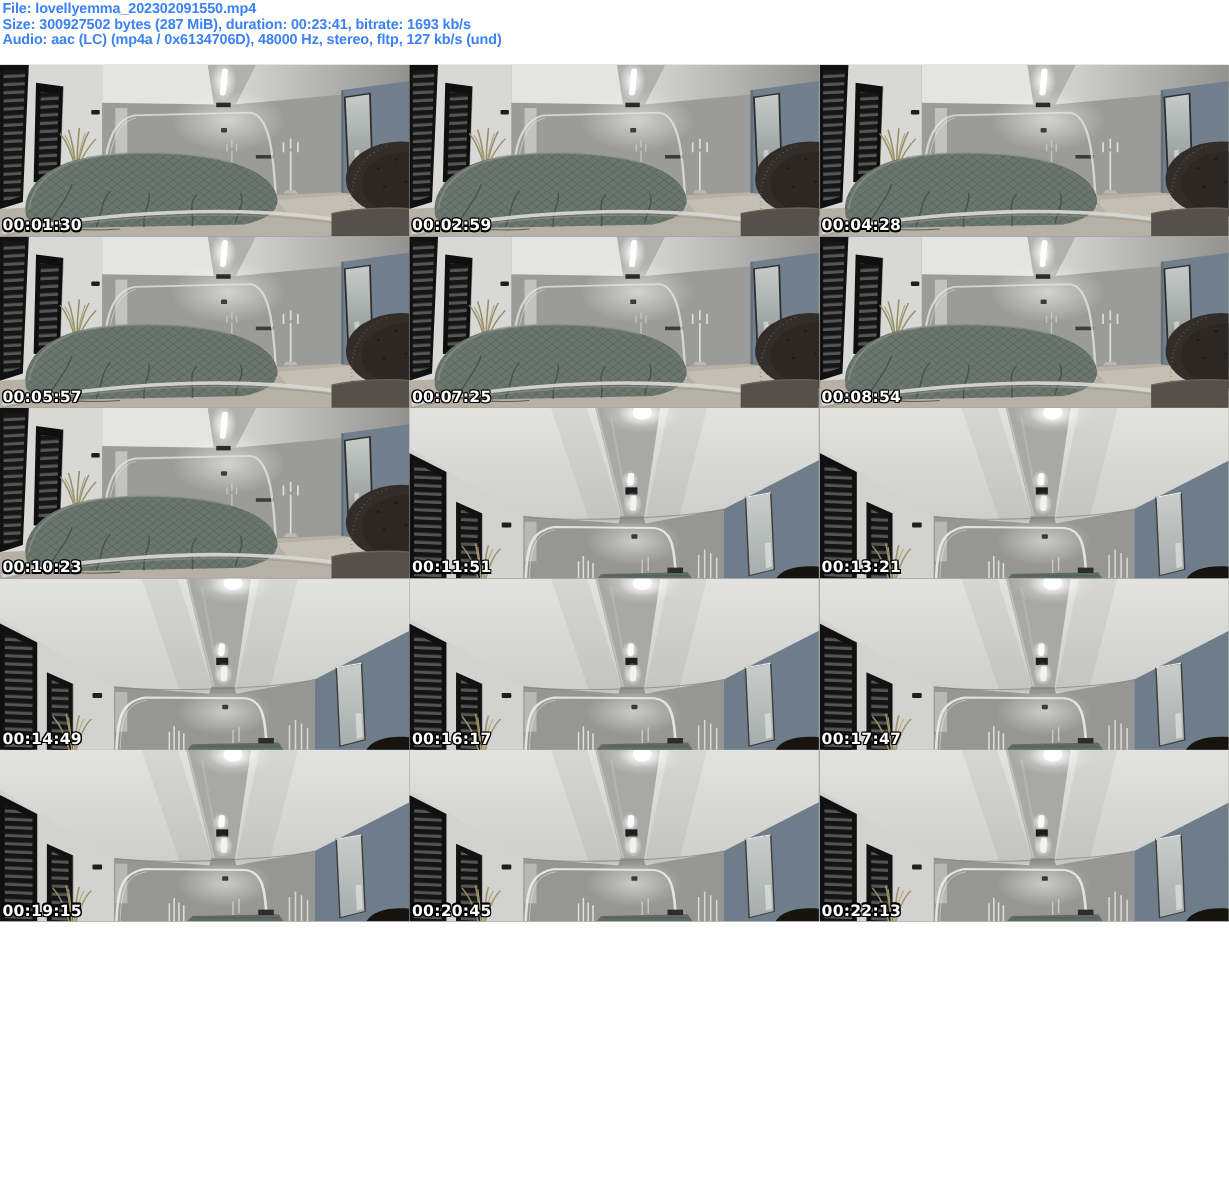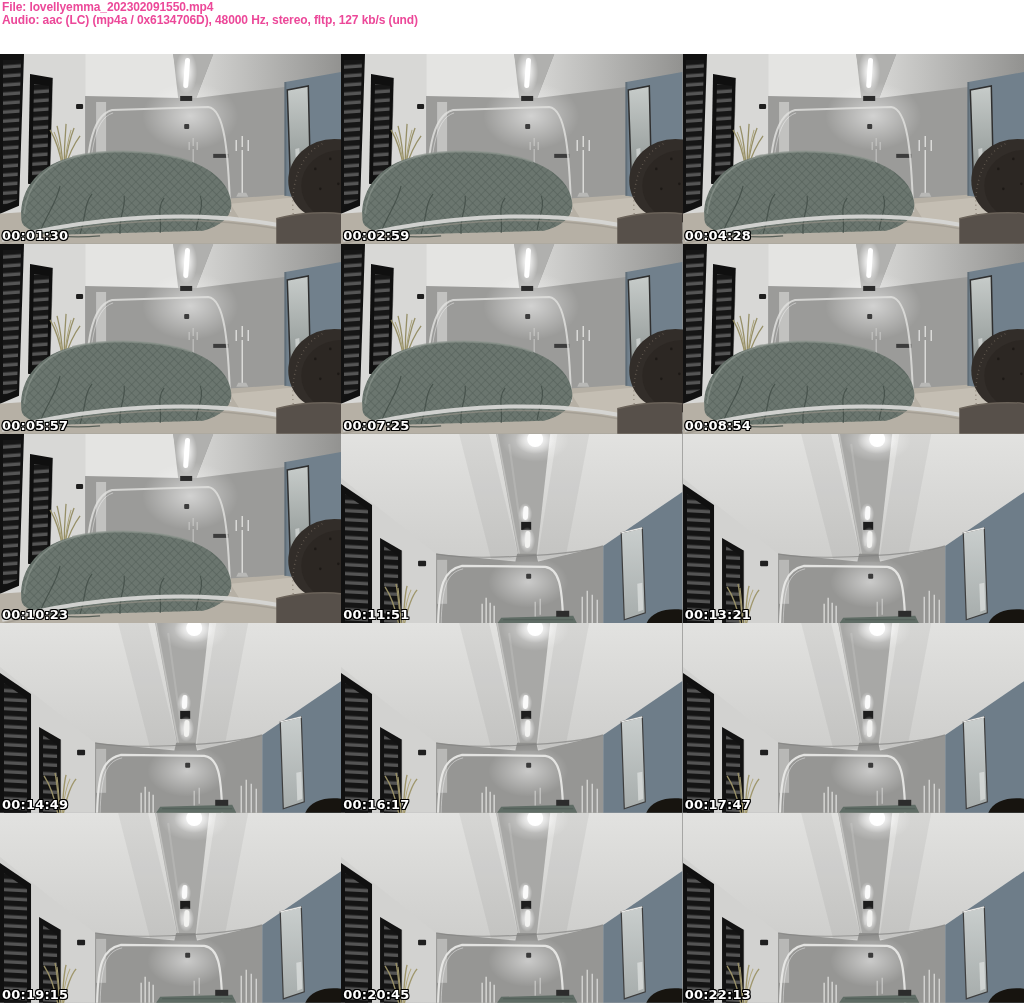--- a/index.html
+++ b/index.html
@@ -1,34 +1,35 @@
 <!DOCTYPE html>
 <html><head>
 <meta charset="utf-8">
 <style>
   html,body{margin:0;padding:0;background:#ffffff;}
   body{width:1024px;height:1003px;overflow:hidden;font-family:"Liberation Sans",sans-serif;}
   .sheet{width:1024px;height:1003px;display:flex;flex-direction:column;background:#fff;}
-  .hdr{height:54px;box-sizing:border-box;padding:1px 0 0 2px;background:#ffffff;color:#ec4899;
+  .hdr{height:54px;box-sizing:border-box;padding:1px 0 0 2px;background:#ffffff;color:#3b82f6;
        font-weight:bold;font-size:12px;line-height:13px;white-space:nowrap;letter-spacing:-0.1px;}
   .hdr div{height:13px;}
-  .grid{height:949px;display:grid;grid-template-columns:repeat(3,1fr);grid-template-rows:repeat(5,1fr);}
+  .grid{height:714px;display:grid;grid-template-columns:repeat(3,1fr);grid-template-rows:repeat(5,1fr);}
   .thumb{position:relative;overflow:hidden;background:#8a8a88;}
   .scene{position:absolute;inset:0;width:100%;height:100%;display:block;}
   .ts{position:absolute;left:2px;bottom:1px;color:#ffffff;font-weight:bold;
       font-family:"DejaVu Sans",sans-serif;font-size:13px;letter-spacing:0.2px;
       text-shadow:-1px -1px 0 #000,1px -1px 0 #000,-1px 1px 0 #000,1px 1px 0 #000,
                   -1px 0 0 #000,1px 0 0 #000,0 -1px 0 #000,0 1px 0 #000;}
 </style>
 </head>
 <body>
 
 <div class="sheet">
   <div class="hdr">
     <div>File: lovellyemma_202302091550.mp4</div>
+    <div>Size: 300927502 bytes (287 MiB), duration: 00:23:41, bitrate: 1693 kb/s</div>
     <div>Audio: aac (LC) (mp4a / 0x6134706D), 48000 Hz, stereo, fltp, 127 kb/s (und)</div>
   </div>
   <div class="grid" id="grid">
   <div class="thumb">
 
     <svg class="scene scene-bed" viewBox="0 0 341 190" preserveAspectRatio="none" xmlns="http://www.w3.org/2000/svg">
       <defs>
         <radialGradient id="aglow">
           <stop offset="0" stop-color="#ffffff"></stop>
           <stop offset="0.45" stop-color="#ffffff" stop-opacity="0.55"></stop>

